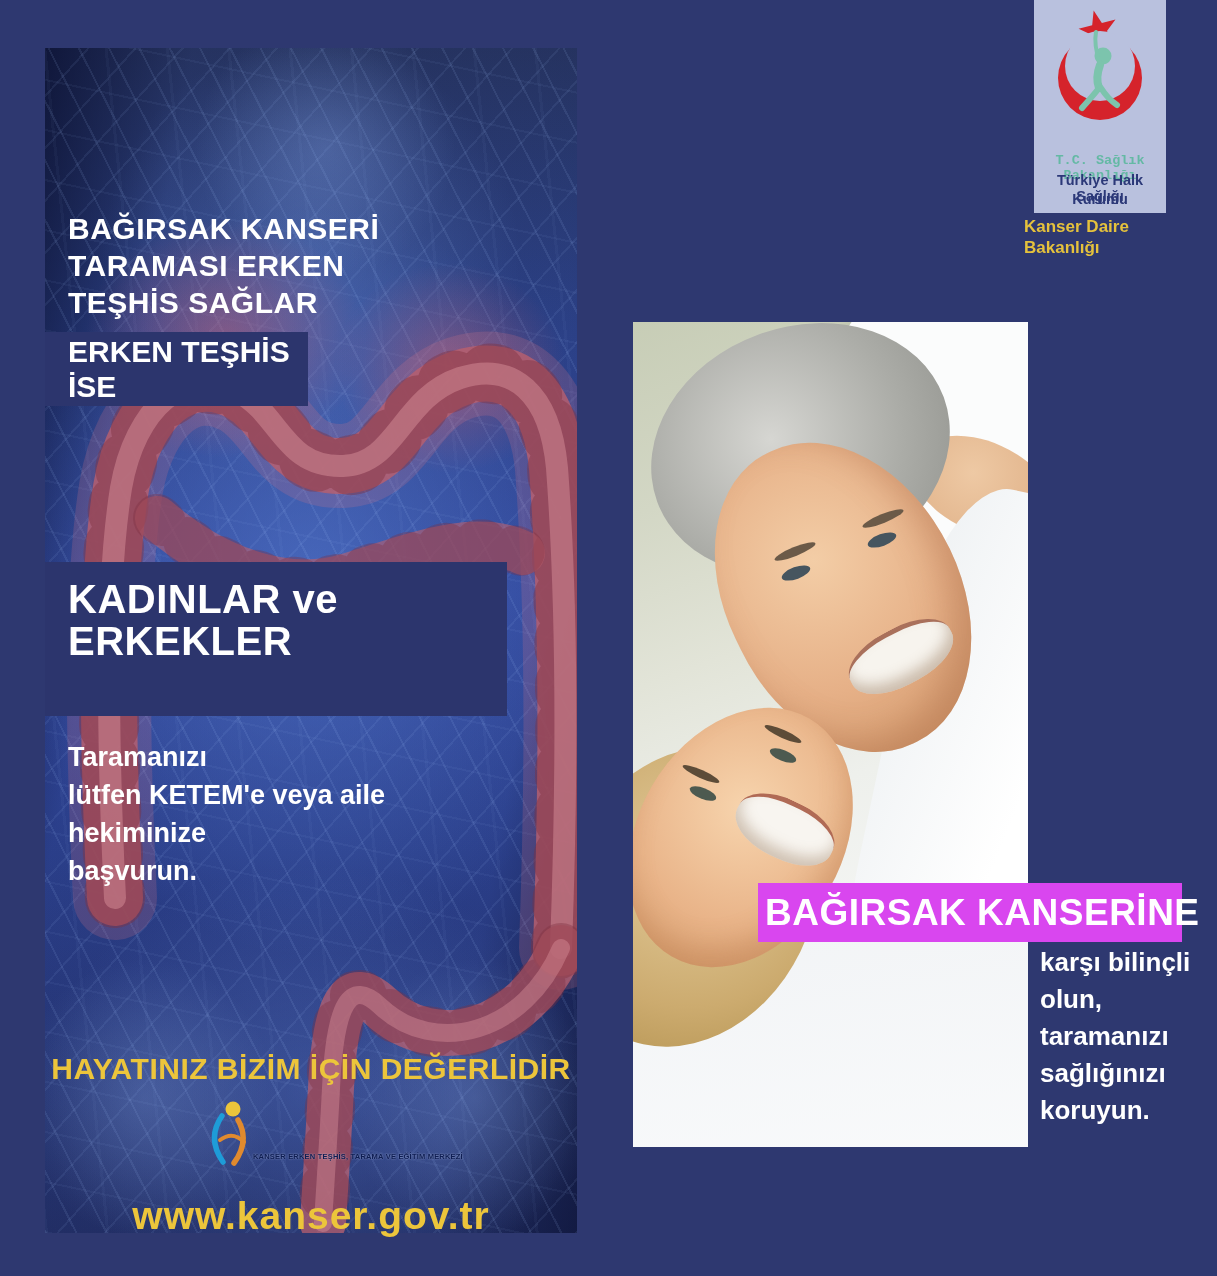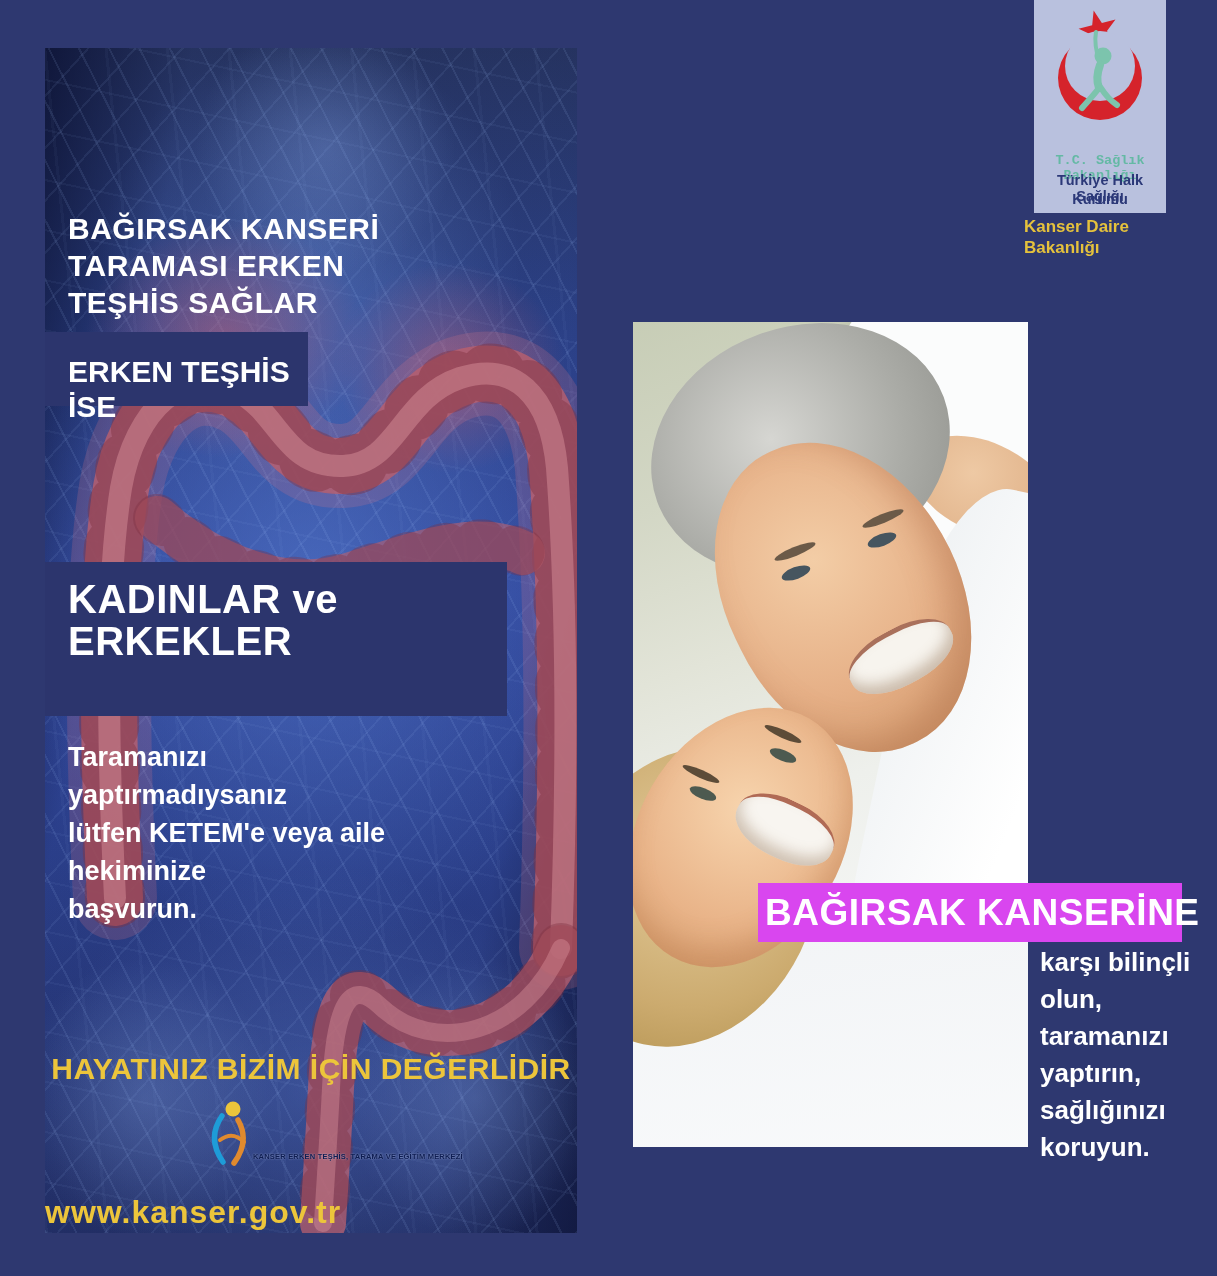--- a/index.html
+++ b/index.html
@@ -33,25 +33,25 @@
   .blob-red1{left:40px;top:170px;width:280px;height:240px;background:radial-gradient(closest-side,rgba(205,92,108,.48),rgba(205,92,108,0));}
   .blob-red2{left:290px;top:215px;width:230px;height:210px;background:radial-gradient(closest-side,rgba(205,92,108,.42),rgba(205,92,108,0));}
   .blob-bone1{left:-30px;top:910px;width:260px;height:280px;background:radial-gradient(closest-side,rgba(150,182,240,.25),rgba(150,182,240,0));}
   .blob-bone2{left:300px;top:910px;width:260px;height:280px;background:radial-gradient(closest-side,rgba(150,182,240,.25),rgba(150,182,240,0));}
   .blob-chest{left:150px;top:-30px;width:260px;height:260px;background:radial-gradient(closest-side,rgba(140,172,238,.28),rgba(140,172,238,0));}
   .colon-svg{left:0;top:0;}
 
   
   .headline{left:68px;top:210px;width:330px;color:#fff;font-size:30px;font-weight:bold;line-height:37px;letter-spacing:.5px;}
   .navy-box{background:#2c356d;color:#fff;font-weight:bold;}
-  .subhead-box{left:45px;top:332px;width:263px;height:74px;font-size:30px;line-height:35px;padding:22px 0 0 23px;box-sizing:border-box;}
+  .subhead-box{left:45px;top:332px;width:263px;height:74px;font-size:30px;line-height:35px;padding:2px 0 0 23px;box-sizing:border-box;}
   .age-box{left:45px;top:562px;width:462px;height:154px;font-size:40px;line-height:42px;padding:16px 0 0 23px;box-sizing:border-box;letter-spacing:.5px;}
   .body-text{left:68px;top:738px;width:460px;color:#fff;font-size:27px;font-weight:bold;line-height:38px;}
   .slogan{left:45px;top:1052px;width:532px;text-align:center;color:#ecc53b;font-size:30px;font-weight:bold;letter-spacing:.5px;}
-  .website{left:45px;top:1194px;width:532px;text-align:left;color:#ecc53b;font-size:32px;font-weight:bold;letter-spacing:1px;}
+  .website{left:45px;top:1194px;width:532px;text-align:center;color:#ecc53b;font-size:39px;font-weight:bold;letter-spacing:1px;}
 
   
   .ketem{left:208px;top:1100px;width:240px;height:72px;}
   .ketem-figure{position:absolute;left:0;top:0;}
   .ketem-word{position:absolute;left:44px;top:12px;color:#1e9cd8;font-size:41px;font-weight:bold;letter-spacing:2px;line-height:1;}
   .ketem-tagline{position:absolute;left:45px;top:52px;width:200px;color:#0e1d52;font-size:7.5px;font-weight:bold;letter-spacing:.2px;text-shadow:0 0 2px rgba(220,230,255,.55);white-space:nowrap;}
 
   
   .badge-box{left:1034px;top:0;width:132px;height:213px;background:#b9c1de;text-align:center;}
   .badge-logo{position:absolute;left:16px;top:8px;}
@@ -122,21 +122,20 @@
 <div class="abs navy-box subhead-box">
   <div>ERKEN TEŞHİS İSE</div>
 </div>
 
 <div class="abs navy-box age-box">
   <div>KADINLAR ve ERKEKLER</div>
 </div>
 
 <div class="abs body-text">
   <div>Taramanızı</div>
-  <div>yaptırmadıysanız</div>
   <div>lütfen KETEM'e veya aile hekiminize</div>
   <div>başvurun.</div>
 </div>
 
 <div class="abs slogan">HAYATINIZ BİZİM İÇİN DEĞERLİDİR</div>
 
 <div class="abs ketem">
   <svg class="ketem-figure" width="46" height="66" viewBox="0 0 46 66">
     <circle cx="25" cy="9" r="7.5" fill="#ecc53b"></circle>
     <path d="M 14 16 C 4 30 4 46 15 62" fill="none" stroke="#1e9cd8" stroke-width="5.5" stroke-linecap="round"></path>
@@ -193,16 +192,15 @@
 </div>
 
 <div class="abs band">
   <div class="band-title">BAĞIRSAK KANSERİNE</div>
 </div>
 
 <div class="abs message">
   <div>karşı bilinçli</div>
   <div>olun,</div>
   <div>taramanızı</div>
-  <div>yaptırın,</div>
   <div>sağlığınızı</div>
   <div>koruyun.</div>
 </div>
 
 </body></html>

